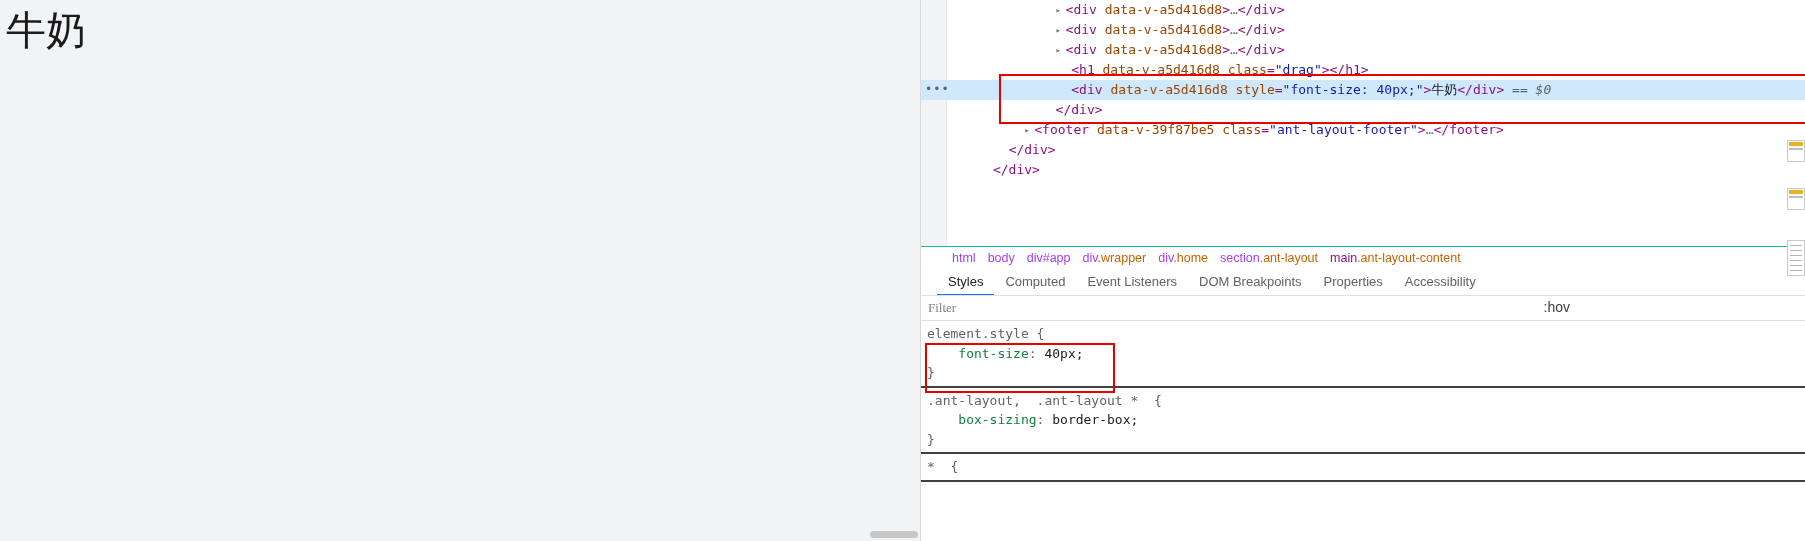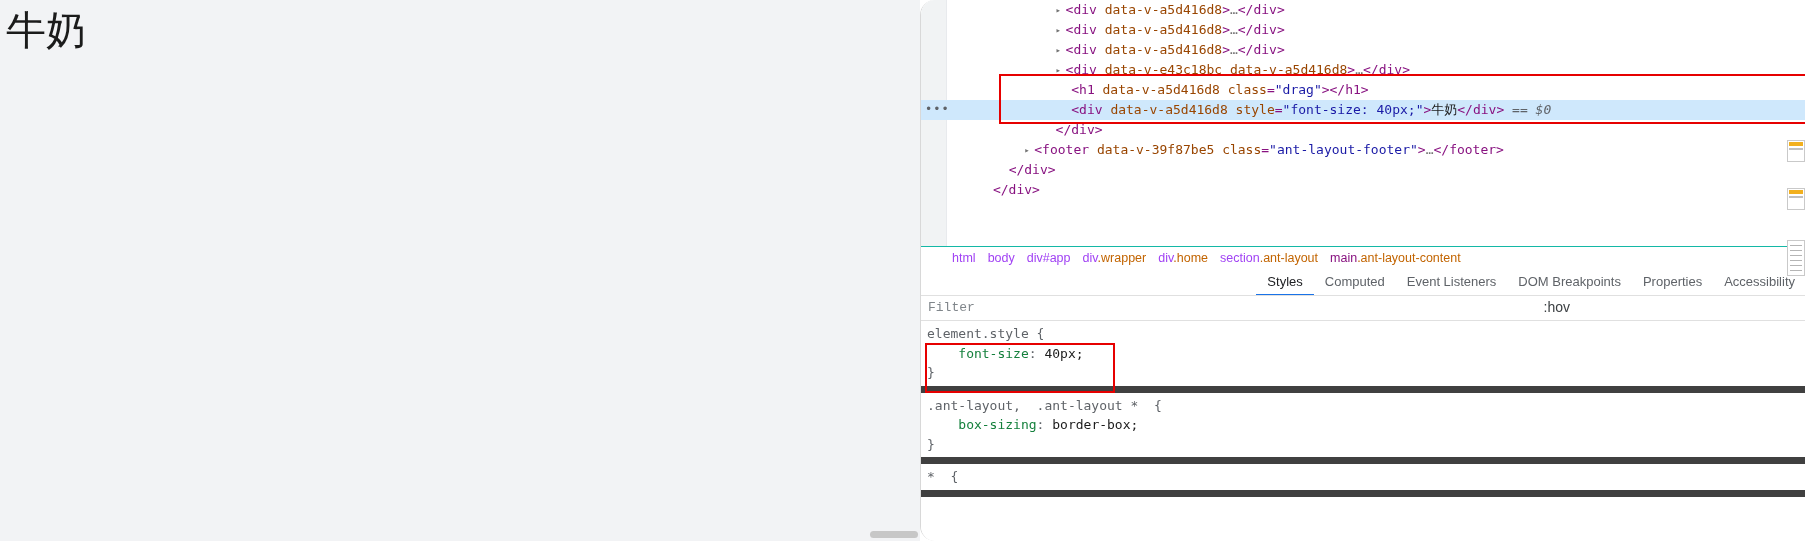--- a/index.html
+++ b/index.html
@@ -39,21 +39,20 @@
   }
 
   
   .devtools {
     position: absolute;
     left: 920px; top: 0;
     width: 885px; height: 541px;
     background: #ffffff;
     border-left: 1px solid #d8d8d8;
     overflow: hidden;
-    border-radius: 15px;
   }
 
   
   .elements-tree {
     position: absolute;
     left: 0; top: 0;
     width: 885px;
     height: 246px;
     overflow: hidden;
     font-family: "DejaVu Sans Mono", "Liberation Mono", monospace;
@@ -149,21 +148,20 @@
     left: 0;
     top: 268px;
     width: 885px;
     height: 28px;
     background: #ffffff;
     border-bottom: 1px solid #e0e0e0;
     padding-left: 16px;
     box-sizing: border-box;
     white-space: nowrap;
     overflow: hidden;
-    text-align: right;
   }
   .ptab {
     display: inline-block;
     height: 28px;
     line-height: 28px;
     padding: 0 11px;
     font-size: 13px;
     color: #5f6368;
     box-sizing: border-box;
   }
@@ -186,21 +184,21 @@
   .filter-input {
     position: absolute;
     left: 7px;
     top: 0;
     width: 660px;
     height: 24px;
     line-height: 24px;
     border: none;
     outline: none;
     background: transparent;
-    font-family: Liberation Mono, monospace;
+    font-family: Liberation Serif, serif;
     font-size: 13px;
     color: #202124;
     padding: 0;
   }
   .filter-input::placeholder { color: #80868b; }
   .hov-btn {
     position: absolute;
     right: 236px;
     top: 3px;
     font-size: 14px;
@@ -216,21 +214,21 @@
     width: 885px;
     height: 220px;
     background: #ffffff;
     overflow: hidden;
     font-family: "DejaVu Sans Mono", "Liberation Mono", monospace;
     font-size: 13px;
     line-height: 19.5px;
   }
   .rule {
     padding: 3px 0 3px 6px;
-    border-bottom: 7px solid #404040;
+    border-bottom: 2px solid #404040;
   }
   .rule .ln { white-space: pre; }
   .sel-name  { color: #5f6368; }
   .prop-name { color: #15803d; }
   .prop-val  { color: #1b1b1b; }
   .brace     { color: #5f6368; }
 
   .rule-highlight {
     position: absolute;
     left: 4px;
@@ -313,21 +311,20 @@
   </div>
 
   <div class="devtools">
 
     <div class="elements-tree">
       <div class="gutter"></div>
       <div id="tree-rows">
           <div class="tree-row"><span class="code">              <span class="tri">▸</span><span class="tok-tag">&lt;div</span> <span class="tok-attr">data-v-a5d416d8</span><span class="tok-tag">&gt;</span><span class="tok-ellip">…</span><span class="tok-tag">&lt;/div&gt;</span></span></div>
           <div class="tree-row"><span class="code">              <span class="tri">▸</span><span class="tok-tag">&lt;div</span> <span class="tok-attr">data-v-a5d416d8</span><span class="tok-tag">&gt;</span><span class="tok-ellip">…</span><span class="tok-tag">&lt;/div&gt;</span></span></div>
           <div class="tree-row"><span class="code">              <span class="tri">▸</span><span class="tok-tag">&lt;div</span> <span class="tok-attr">data-v-a5d416d8</span><span class="tok-tag">&gt;</span><span class="tok-ellip">…</span><span class="tok-tag">&lt;/div&gt;</span></span></div>
-          <div class="tree-row"><span class="code">              <span class="tri">▸</span><span class="tok-tag">&lt;div</span> <span class="tok-attr">data-v-e43c18bc</span> <span class="tok-attr">data-v-a5d416d8</span><span class="tok-tag">&gt;</span><span class="tok-ellip">…</span><span class="tok-tag">&lt;/div&gt;</span></span></div>
           <div class="tree-row"><span class="code">                <span class="tok-tag">&lt;h1</span> <span class="tok-attr">data-v-a5d416d8</span> <span class="tok-attr">class</span><span class="tok-tag">=</span><span class="tok-val">"drag"</span><span class="tok-tag">&gt;</span><span class="tok-tag">&lt;/h1&gt;</span></span></div>
           <div class="tree-row selected"><span class="dots">•••</span><span class="code">                <span class="tok-tag">&lt;div</span> <span class="tok-attr">data-v-a5d416d8</span> <span class="tok-attr">style</span><span class="tok-tag">=</span><span class="tok-val">"font-size: 40px;"</span><span class="tok-tag">&gt;</span><span class="tok-text">牛奶</span><span class="tok-tag">&lt;/div&gt;</span><span class="tok-dollar"> == $0</span></span></div>
           <div class="tree-row"><span class="code">              <span class="tok-tag">&lt;/div&gt;</span></span></div>
           <div class="tree-row"><span class="code">          <span class="tri">▸</span><span class="tok-tag">&lt;footer</span> <span class="tok-attr">data-v-39f87be5</span> <span class="tok-attr">class</span><span class="tok-tag">=</span><span class="tok-val">"ant-layout-footer"</span><span class="tok-tag">&gt;</span><span class="tok-ellip">…</span><span class="tok-tag">&lt;/footer&gt;</span></span></div>
           <div class="tree-row"><span class="code">        <span class="tok-tag">&lt;/div&gt;</span></span></div>
           <div class="tree-row"><span class="code">      <span class="tok-tag">&lt;/div&gt;</span></span></div>
         </div>
       <div class="tree-highlight"></div>
     </div>
 

